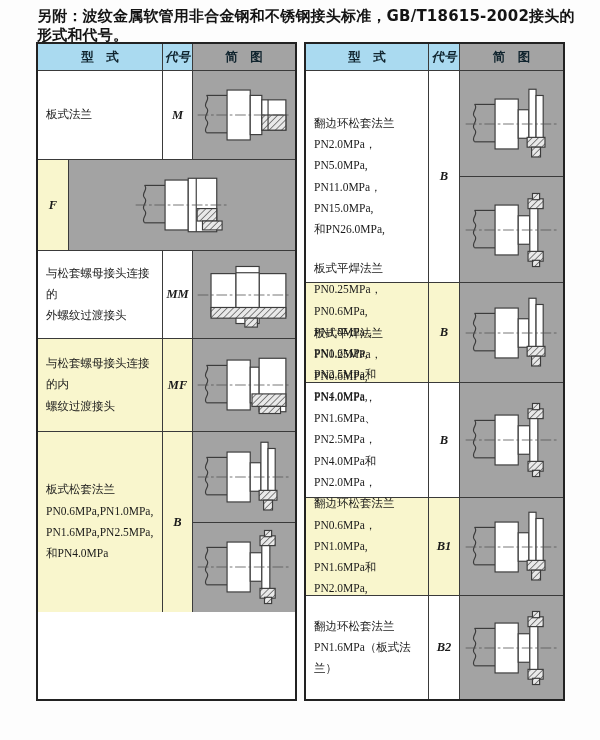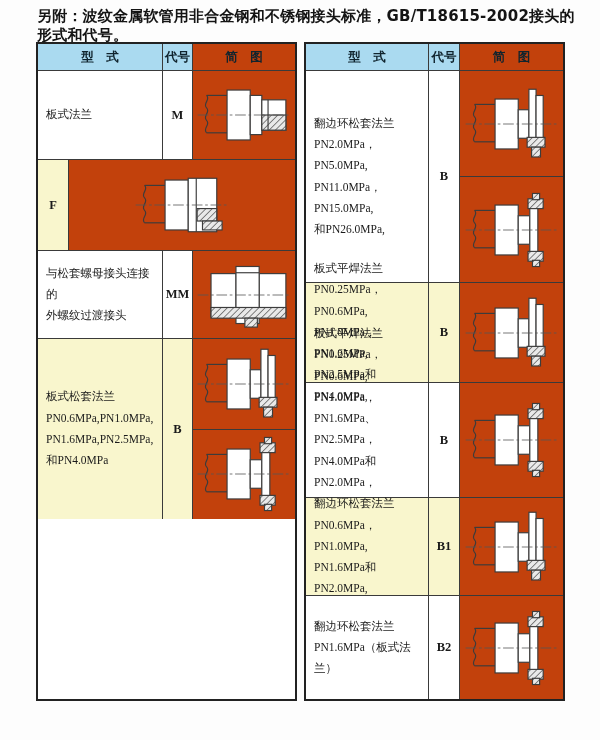--- a/index.html
+++ b/index.html
@@ -21,22 +21,22 @@
   .row + .row { border-top: 1px solid #3a3a3a; }
   .cell { height: 100%; }
   .cell + .cell { border-left: 1px solid #3a3a3a; }
   .row { align-items: stretch; }
   .c-type { width: 124px; display: flex; align-items: center;
             padding: 5px 3px 5px 8px; font-size: 11.5px; line-height: 1.85;
             white-space: pre-line;
             font-family: "Liberation Serif", "DejaVu Serif", serif; }
   .c-code { width: 30px; display: flex; align-items: center; justify-content: center;
             font-family: "Liberation Serif", "DejaVu Serif", serif;
-            font-size: 12.5px; font-weight: 600; }
-  .c-diag { flex: 1; display: flex; align-items: center; justify-content: center; background:#c2410c; }
+            font-size: 12.5px; font-weight: 600; font-style: italic; }
+  .c-diag { flex: 1; display: flex; align-items: center; justify-content: center; background:#a3a3a3; }
   .c-diag.split { flex-direction: column; }
   .sub { flex: 1; width: 100%; display: flex; align-items: center; justify-content: center; }
   .sub + .sub { border-top: 1px solid #3a3a3a; }
   .head { height: 26px; background: #aadaf0; }
   .head .cell { display: flex; align-items: center; justify-content: center;
                 font-weight: bold; font-size: 12.5px; color:#10242e;
                 font-family: "DejaVu Sans", sans-serif; padding: 0; line-height:1; }
   .hl .c-type, .hl .c-code { background: #f9f6cd; }
   svg.diag { width: 98px; height: 78px; display: block; }
   .tbl.right .c-type { width: 122px; }
@@ -151,20 +151,32 @@
 外螺纹过渡接头</div>
         <div class="cell c-code">MM</div>
         <div class="cell c-diag">
           <svg class="diag" viewBox="0 0 110 84">
               <use href="#v-mm"></use>
               <use href="#cline"></use>
             </svg>
         </div>
       </div>
 
+      <div class="row hl" style="height:93px">
+        <div class="cell c-type">与松套螺母接头连接的内
+螺纹过渡接头</div>
+        <div class="cell c-code">MF</div>
+        <div class="cell c-diag">
+          <svg class="diag" viewBox="0 0 110 84">
+              <use href="#hose"></use>
+              <use href="#v-mf"></use>
+              <use href="#cline"></use>
+            </svg>
+        </div>
+      </div>
 
 
       <div class="row hl" style="height:181px">
         <div class="cell c-type">板式松套法兰
 PN0.6MPa,PN1.0MPa,
 PN1.6MPa,PN2.5MPa,
 和PN4.0MPa</div>
         <div class="cell c-code">B</div>
         <div class="cell c-diag split">
           <div class="sub">

